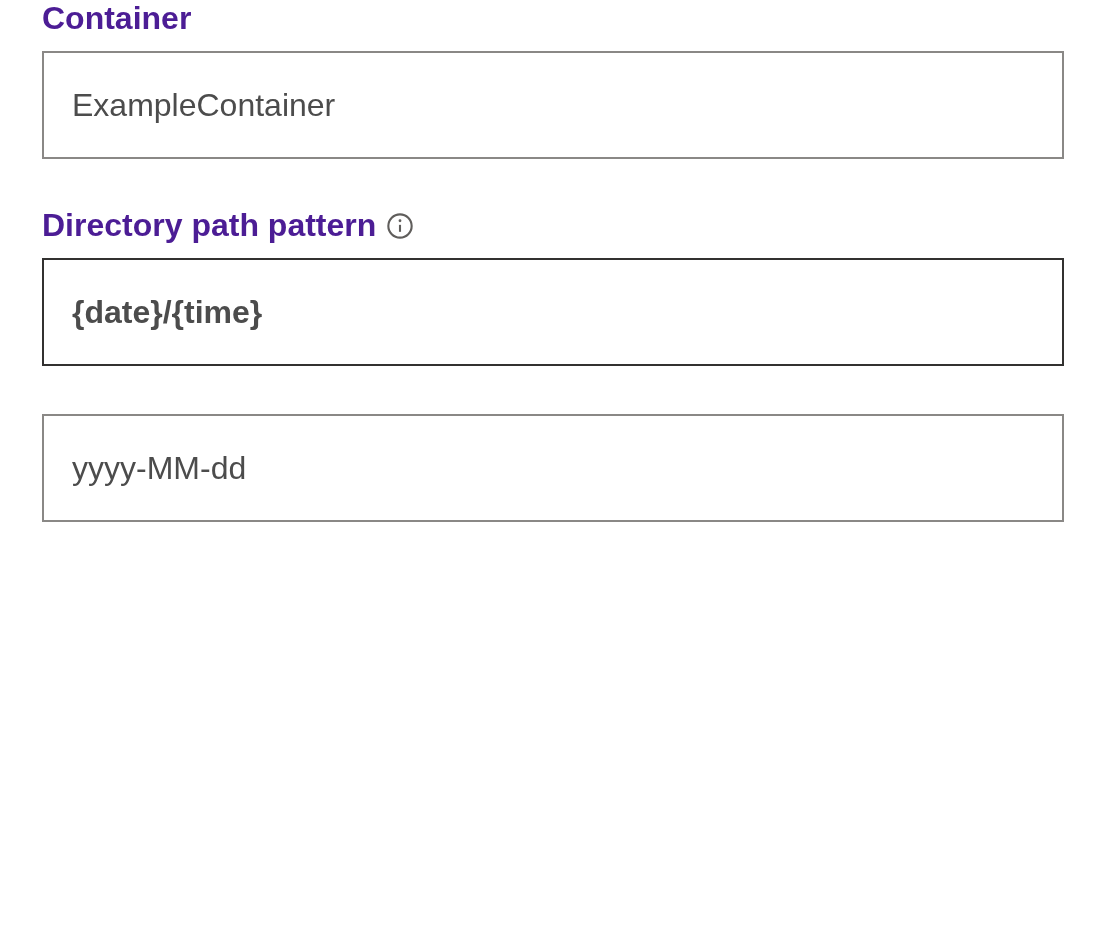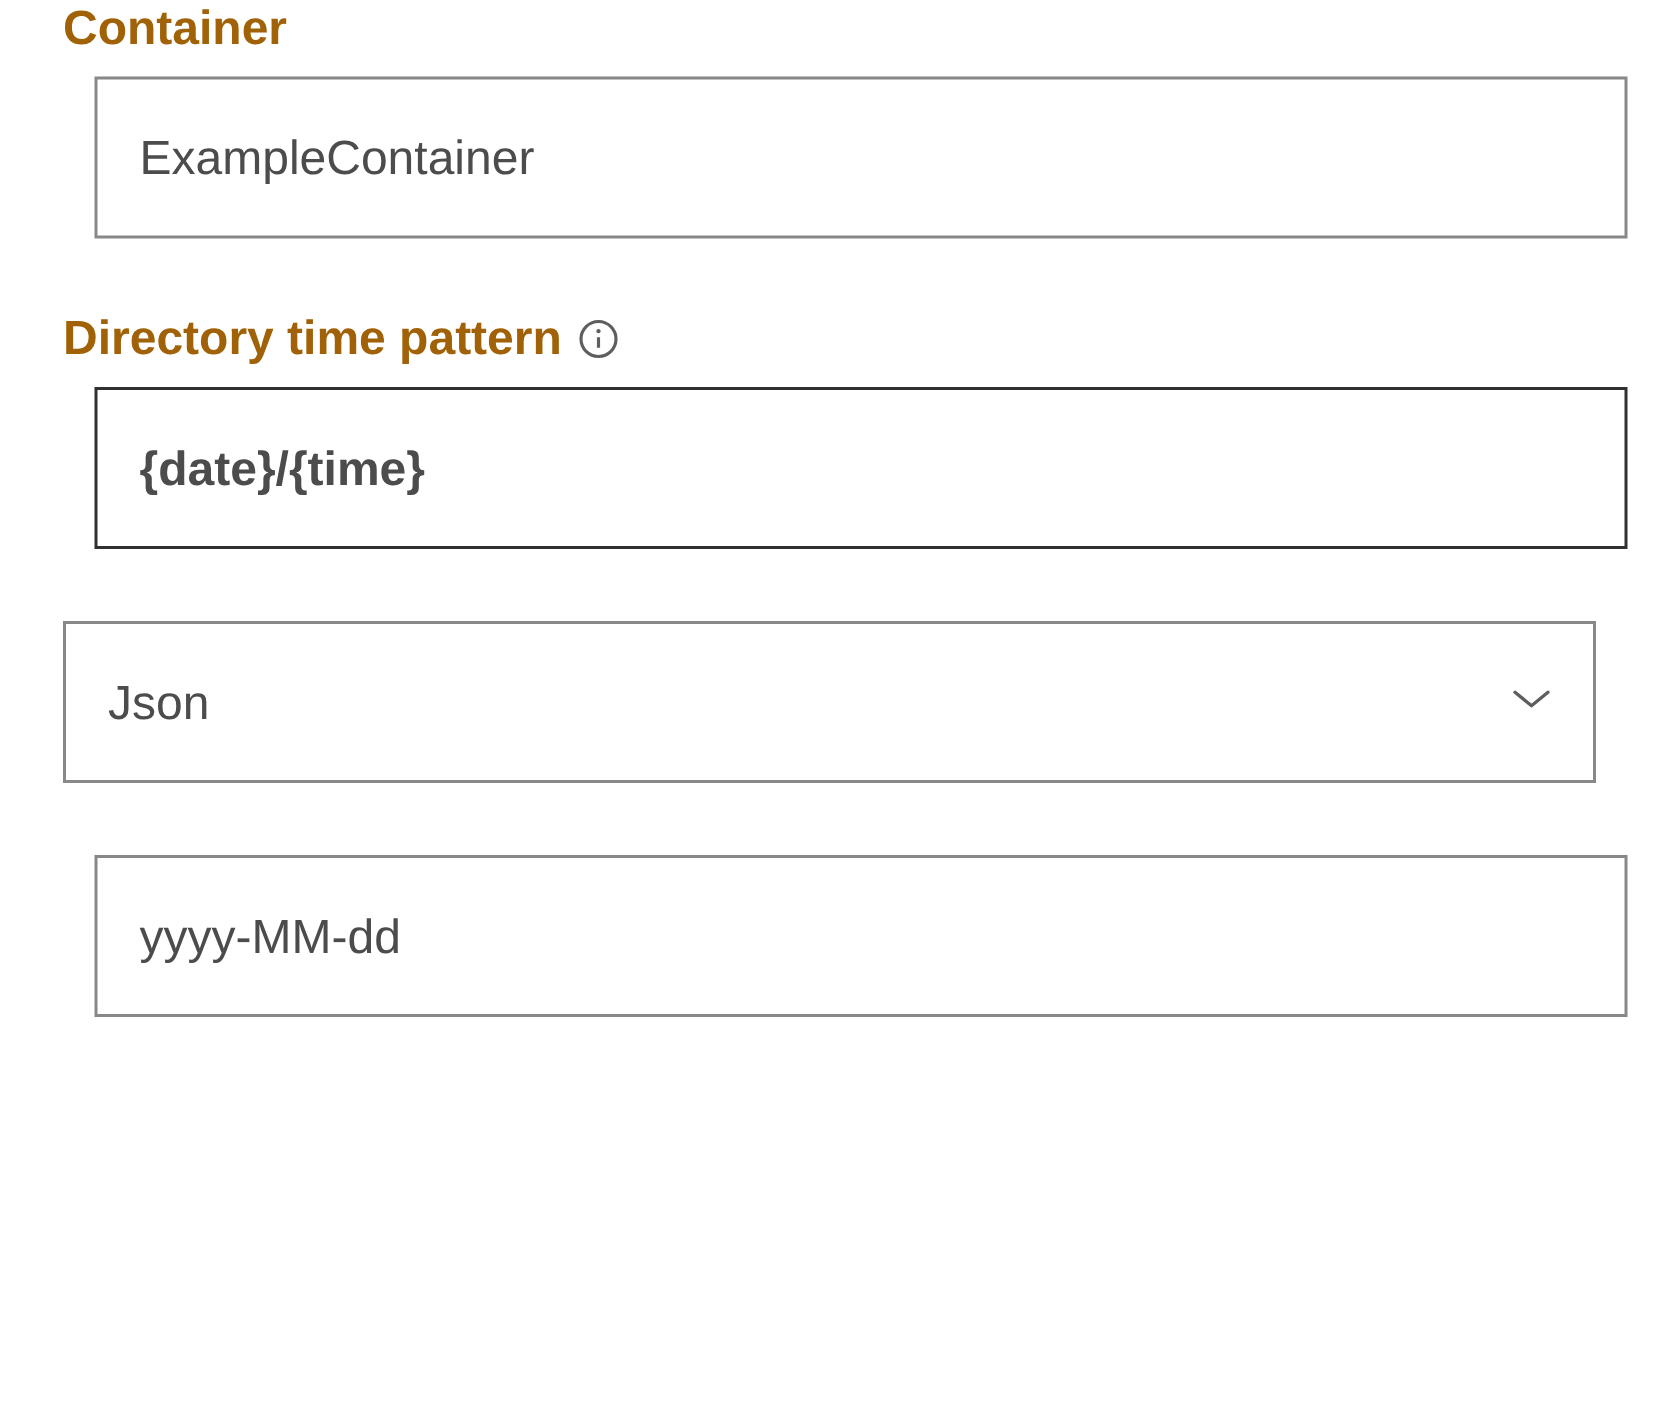--- a/index.html
+++ b/index.html
@@ -19,21 +19,21 @@
     }
     .label-row {
       display: flex;
       align-items: center;
       gap: 10px;
       margin-bottom: 14px;
     }
     .label {
       font-size: 32px;
       font-weight: 600;
-      color: #a16207;
+      color: #4c1d95;
     }
     .info-icon {
       width: 28px;
       height: 28px;
       display: inline-flex;
       align-items: center;
       justify-content: center;
     }
     .info-icon svg {
       width: 28px;
@@ -43,21 +43,20 @@
       width: 100%;
       height: 108px;
       border: 2px solid #8a8886;
       font-size: 32px;
       font-weight: 400;
       color: #4c4c4c;
       padding: 0 28px;
       background: #ffffff;
       outline: none;
       font-family: inherit;
-      margin-left: 21px;
     }
     .text-input.focused {
       border: 2px solid #323130;
       font-weight: bold;
     }
     .select-wrapper {
       position: relative;
       width: 100%;
     }
     .select-input {
@@ -94,40 +93,30 @@
 
 <div class="form-group">
   <div class="label-row">
     <span class="label">Container</span>
   </div>
   <input type="text" class="text-input" value="ExampleContainer" style="">
 </div>
 
 <div class="form-group">
   <div class="label-row">
-    <span class="label">Directory time pattern</span>
+    <span class="label">Directory path pattern</span>
     <span class="info-icon">
       <svg viewBox="0 0 24 24" fill="none" stroke="#605e5c" stroke-width="1.8">
         <circle cx="12" cy="12" r="10"></circle>
         <circle cx="12" cy="7.5" r="1.2" fill="#605e5c" stroke="none"></circle>
         <line x1="12" y1="11" x2="12" y2="17"></line>
       </svg>
     </span>
   </div>
   <input type="text" class="text-input focused" value="{date}/{time}" style="">
 </div>
 
 <div class="form-group">
-  <div class="select-wrapper">
-    <div class="select-input">
-      <span>Json</span>
-    </div>
-    <span class="chevron">
-      <svg viewBox="0 0 30 18" fill="none" stroke="#605e5c" stroke-width="2.2" stroke-linecap="round" stroke-linejoin="round">
-        <polyline points="4,5 15,14 26,5"></polyline>
-      </svg>
-    </span>
-  </div>
 </div>
 
 <div class="form-group">
   <input type="text" class="text-input" value="yyyy-MM-dd" style="">
 </div>
 
 </body></html>

